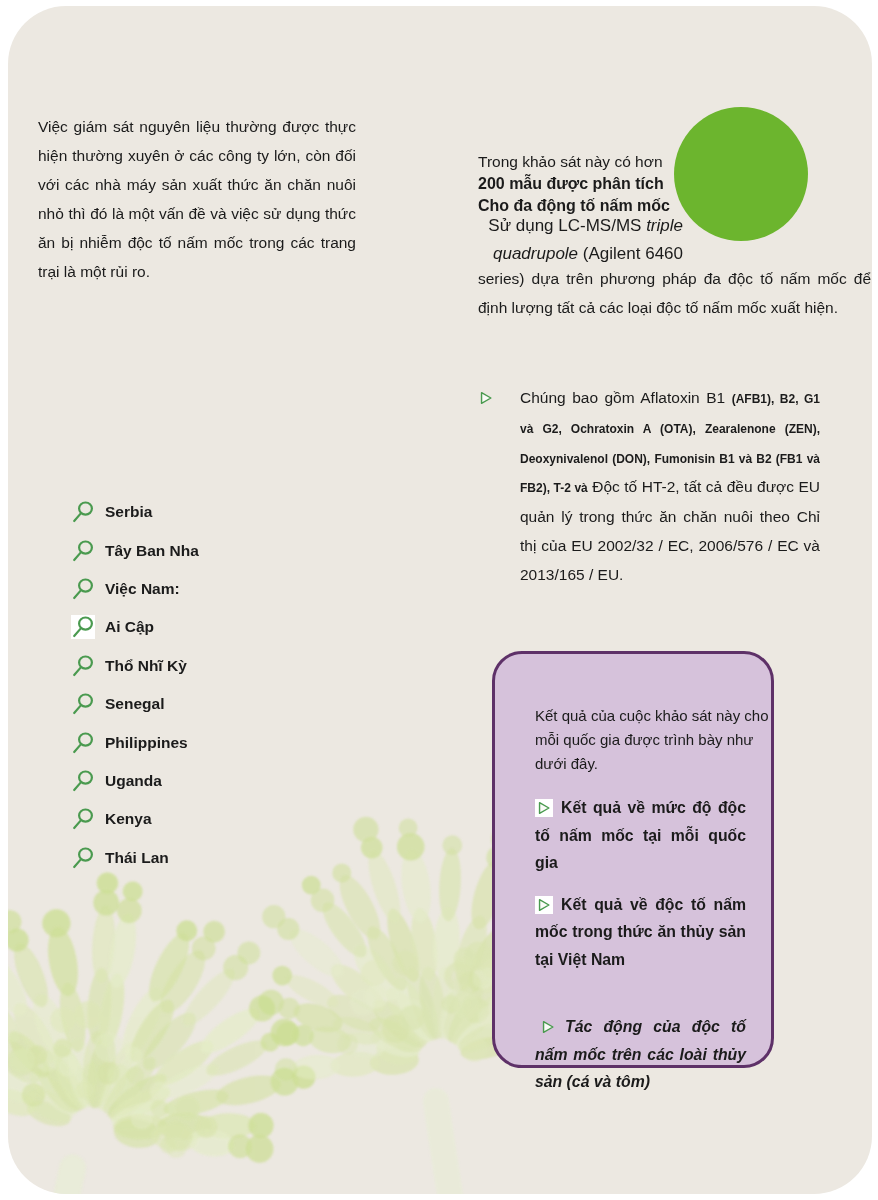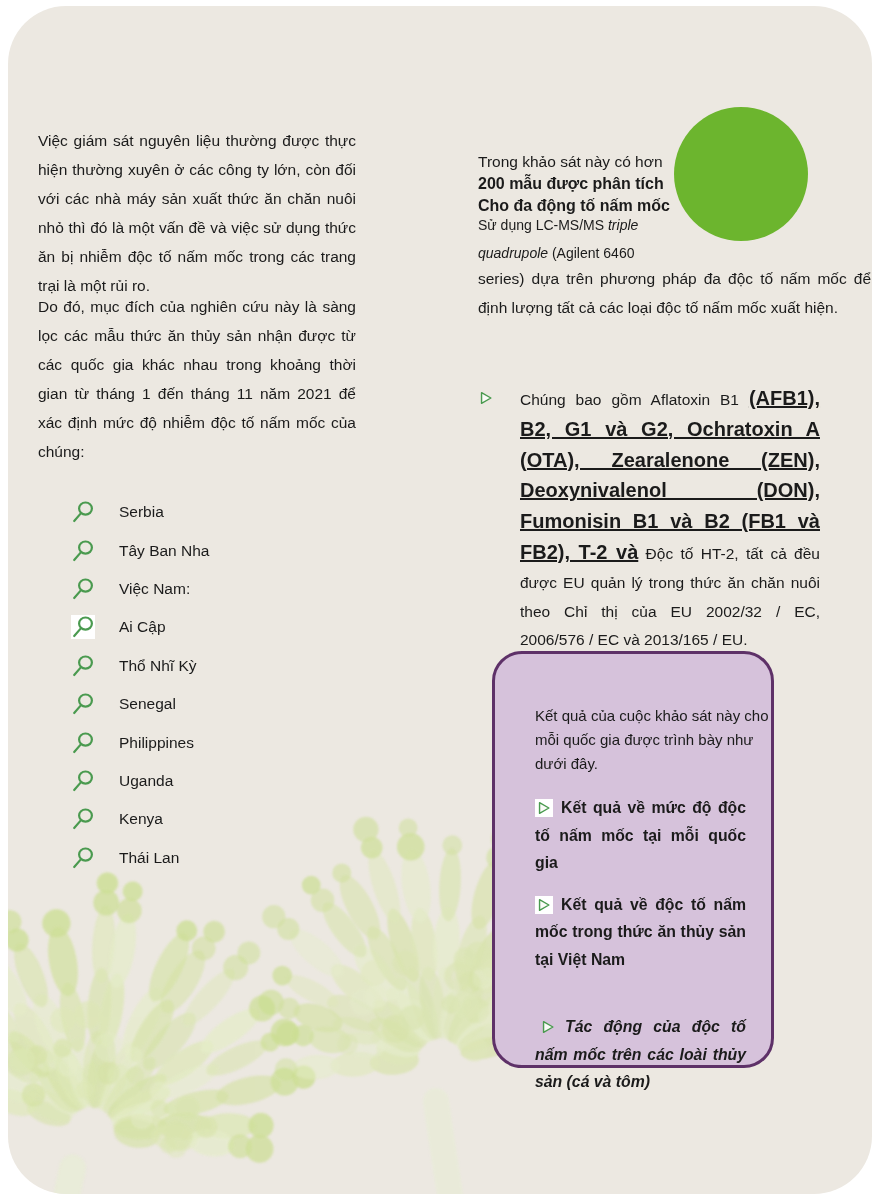--- a/index.html
+++ b/index.html
@@ -6,43 +6,43 @@
   body{width:878px;height:1200px;position:relative;overflow:hidden;
        font-family:"Liberation Sans","DejaVu Sans",sans-serif;color:var(--text-color,#1b1b1b);}
   .page{position:absolute;left:8px;top:6px;width:864px;height:1188px;
         background:var(--page-bg,#ece8e1);border-radius:58px;overflow:hidden;}
   
   .mold{position:absolute;filter:blur(1px);}
   #moldLeft{left:-170px;top:862px;width:500px;height:600px;transform:rotate(20deg);opacity:.85;}
   #moldCenter{left:212px;top:790px;width:460px;height:600px;opacity:.75;}
   
   .para{position:absolute;width:318px;margin:0;font-size:15.5px;line-height:29px;text-align:justify;}
-  #p1{left:30px;top:120px;}
+  #p1{left:30px;top:106px;}
   #p2{left:30px;top:286px;}
   .countries{position:absolute;left:63px;top:487px;margin:0;padding:0;list-style:none;}
-  .country{display:flex;align-items:center;height:38.4px;gap:24px;}
+  .country{display:flex;align-items:center;height:38.4px;gap:10px;font-weight:bold;}
   .mag{width:24px;height:24px;flex:0 0 auto;display:flex;align-items:center;justify-content:center;}
   .mag svg{width:24px;height:24px;}
   .mag svg *{stroke:var(--icon-green,#4a9a4f);fill:none;stroke-width:2.2;stroke-linecap:round;}
   .country:nth-of-type(4) .mag{background:#ffffff;}
   .country-label{font-size:15.5px;}
   
   .circle{position:absolute;left:666px;top:101px;width:134px;height:134px;border-radius:50%;
           background:var(--accent-green,#6cb52e);}
   .r-intro{position:absolute;left:470px;top:121px;width:215px;line-height:22px;margin-top:24px;}
   .ri-l1{font-size:15.5px;}
   .ri-l2,.ri-l3{font-size:16px;font-weight:bold;}
-  .r-method-narrow{position:absolute;left:470px;top:206px;width:205px;font-size:14px;line-height:27.5px;}
+  .r-method-narrow{position:absolute;left:470px;top:206px;width:205px;font-size:17px;line-height:27.5px;text-align:right;}
   .r-method-wide{position:absolute;left:470px;top:259px;width:393px;font-size:15.5px;line-height:28.5px;text-align:justify;}
   .toxin{position:absolute;left:470px;top:378px;width:345px;}
   .tri{position:absolute;left:0;top:6px;width:16px;height:16px;}
   .tri svg,.tri-box svg{width:16px;height:16px;display:block;}
   .tri svg polygon,.tri-box svg polygon{fill:#fbfbf8;stroke:var(--icon-green,#4a9a4f);stroke-width:1.6;stroke-linejoin:round;}
   .toxin-text{margin-left:42px;width:300px;font-size:15.5px;line-height:28.8px;text-align:justify;}
-  .toxin-text b{font-size:20px;text-decoration:underline;}
+  .toxin-text b{font-size:12px;}
   
   .rbox{position:absolute;left:484px;top:645px;width:282px;height:417px;box-sizing:border-box;
         background:var(--box-fill,#d6c2db);border:3px solid var(--box-border,#5e3168);border-radius:30px;
         padding:50px 25px 0 40px;}
   .rbox-intro{margin:0 0 18px;font-size:15px;line-height:24px;width:238px;}
   .rbox-items{margin:0;padding:0;list-style:none;}
   .rbox-item{margin:0 0 14px;font-size:15.8px;font-weight:bold;line-height:27.5px;text-align:justify;}
   .rbox-item:nth-of-type(3){margin-top:40px;font-style:italic;}
   .tri-box{display:inline-block;width:18px;height:18px;background:#ffffff;vertical-align:-3px;margin-right:8px;
            display:inline-flex;align-items:center;justify-content:center;}
@@ -264,21 +264,20 @@
       <circle cx="192.1044130185897" cy="211.72849019658773" r="12.552340534979423" fill="#d4e3a2" opacity="0.6413670267489712"></circle>
       <circle cx="230.3397323470663" cy="198.14092558103022" r="9.12519718792867" fill="#cfe096" opacity="0.4330697016460905"></circle>
       <circle cx="246.34079642924848" cy="199.88757225328297" r="13.187765775034293" fill="#dae7ad" opacity="0.4309452160493827"></circle>
       <circle cx="270.11967007538317" cy="211.28408880194425" r="11.690663580246914" fill="#e3edc4" opacity="0.36462319958847733"></circle>
       <circle cx="245.14212133436953" cy="153.1143037400704" r="11.54747085048011" fill="#d4e3a2" opacity="0.5859555041152262"></circle>
       <circle cx="249.41477614021417" cy="176.6485649123697" r="10.856953017832648" fill="#cfe096" opacity="0.43568287037037035"></circle>
       <circle cx="271.71756052915686" cy="161.93021147311413" r="9.791949588477367" fill="#dae7ad" opacity="0.41010159465020574"></circle>
     </svg>
 
   <p class="para" id="p1">Việc giám sát nguyên liệu thường được thực hiện thường xuyên ở các công ty lớn, còn đối với các nhà máy sản xuất thức ăn chăn nuôi nhỏ thì đó là một vấn đề và việc sử dụng thức ăn bị nhiễm độc tố nấm mốc trong các trang trại là một rủi ro.</p>
-  <p class="para" id="p2">Do đó, mục đích của nghiên cứu này là sàng lọc các mẫu thức ăn thủy sản nhận được từ các quốc gia khác nhau trong khoảng thời gian từ tháng 1 đến tháng 11 năm 2021 để xác định mức độ nhiễm độc tố nấm mốc của chúng:</p>
 
   <ul class="countries">
 
       <li class="country">
         <span class="mag">
           <svg viewBox="0 0 24 24">
             <ellipse cx="14.5" cy="8.6" rx="6.4" ry="6.1"></ellipse>
             <line x1="9.6" y1="13.6" x2="3.2" y2="21"></line>
           </svg>
         </span>

